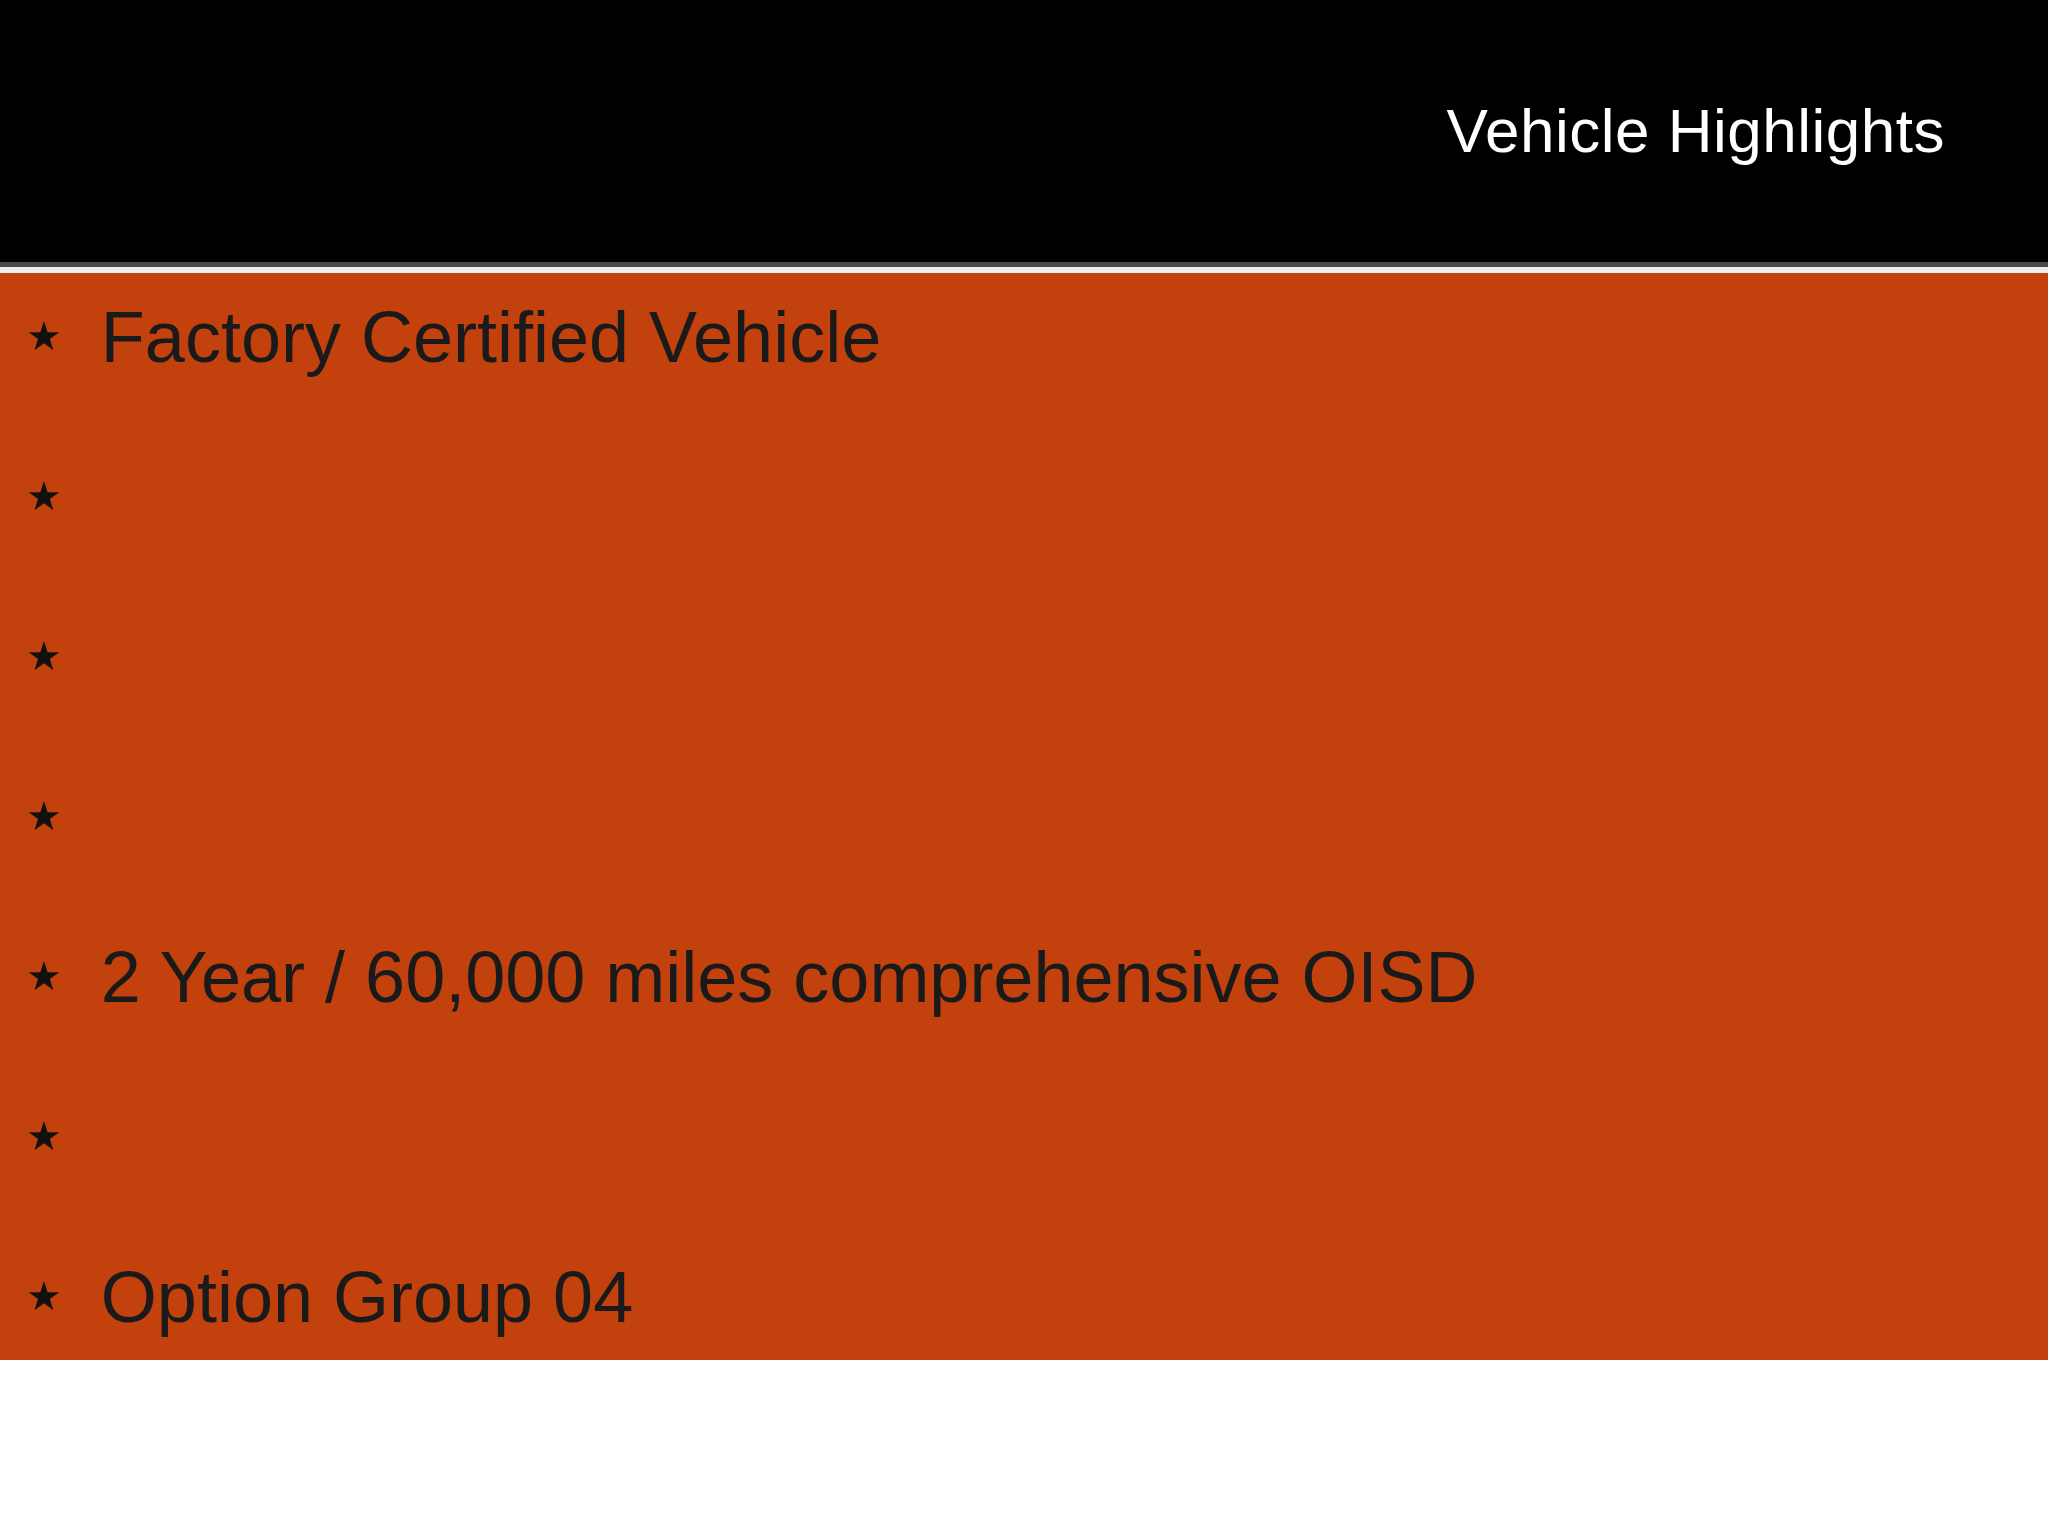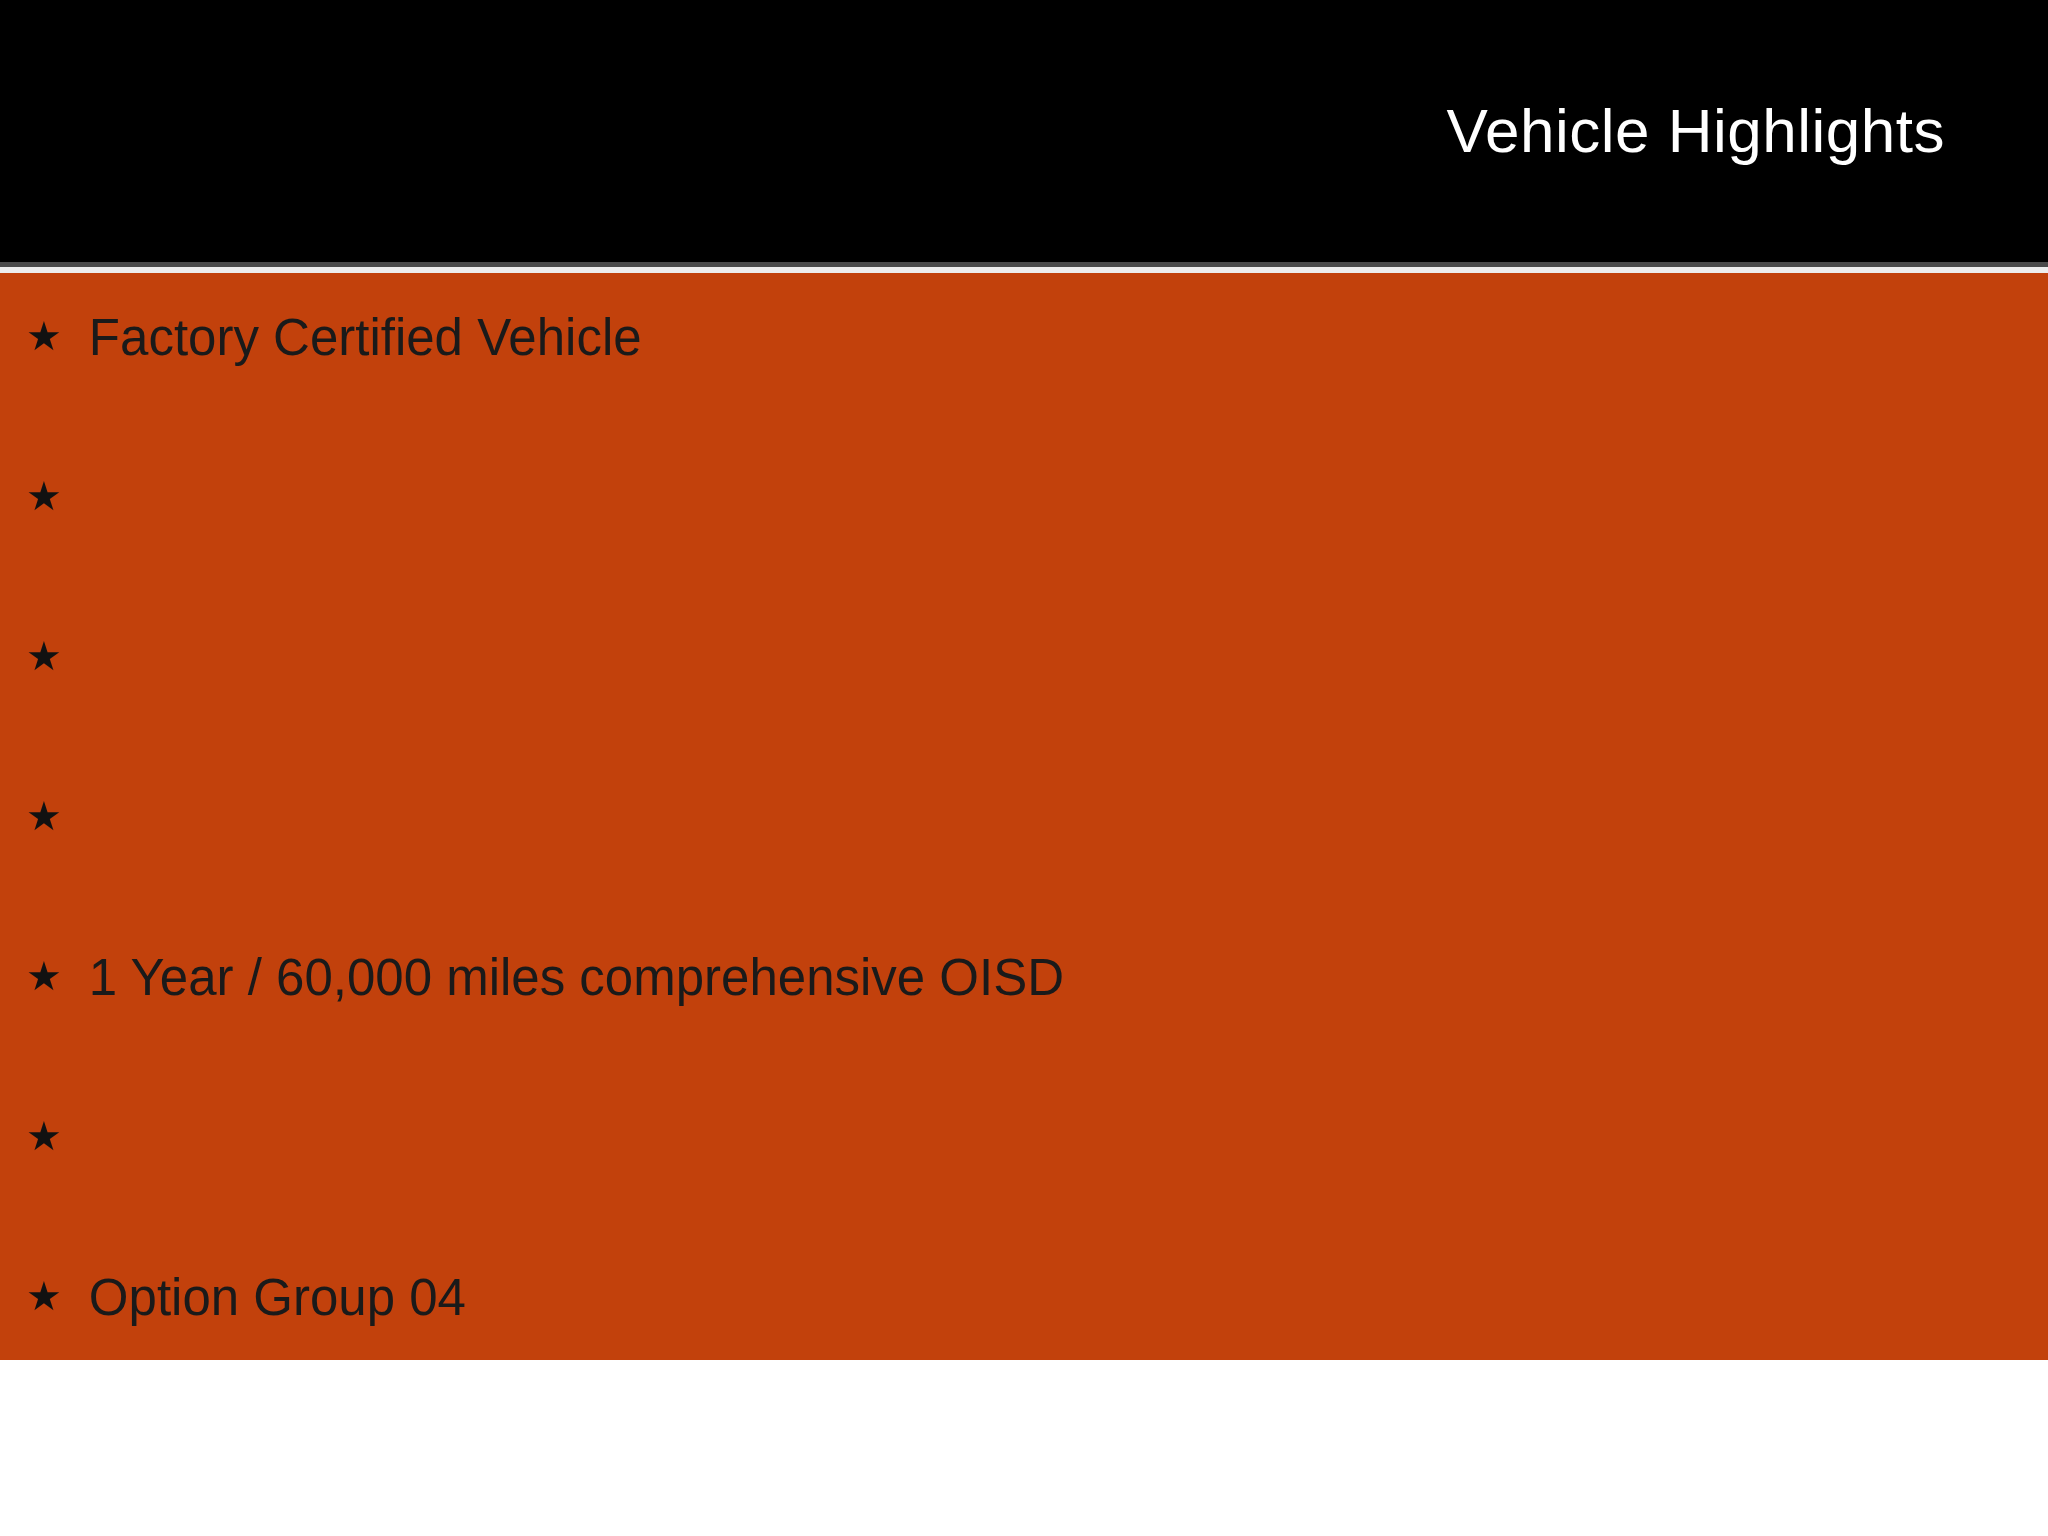--- a/index.html
+++ b/index.html
@@ -58,24 +58,25 @@
   .star {
     font-family: "DejaVu Sans", sans-serif;
     font-size: 40px;
     line-height: 1;
     color: #111111;
     margin-right: 27px;
     transform: translateY(-2px);
     flex: 0 0 auto;
   }
   .highlight-label {
-    font-size: 51px;
+    font-size: 72px;
     line-height: 1.1;
     color: #1a1a1a;
     white-space: nowrap;
+    margin-left: 12px;
   }
 </style>
 </head>
 <body>
 
 <div class="screen">
 
   <header class="topbar">
     <h1 class="topbar-title">Vehicle Highlights</h1>
   </header>
@@ -94,21 +95,21 @@
     <li class="highlight-item">
       <span class="star">★</span>
     </li>
 
     <li class="highlight-item">
       <span class="star">★</span>
     </li>
 
     <li class="highlight-item">
       <span class="star">★</span>
-      <span class="highlight-label">1 Year / 60,000 miles comprehensive OISD</span>
+      <span class="highlight-label">2 Year / 60,000 miles comprehensive OISD</span>
     </li>
 
     <li class="highlight-item">
       <span class="star">★</span>
     </li>
 
     <li class="highlight-item">
       <span class="star">★</span>
       <span class="highlight-label">Option Group 04</span>
     </li>

